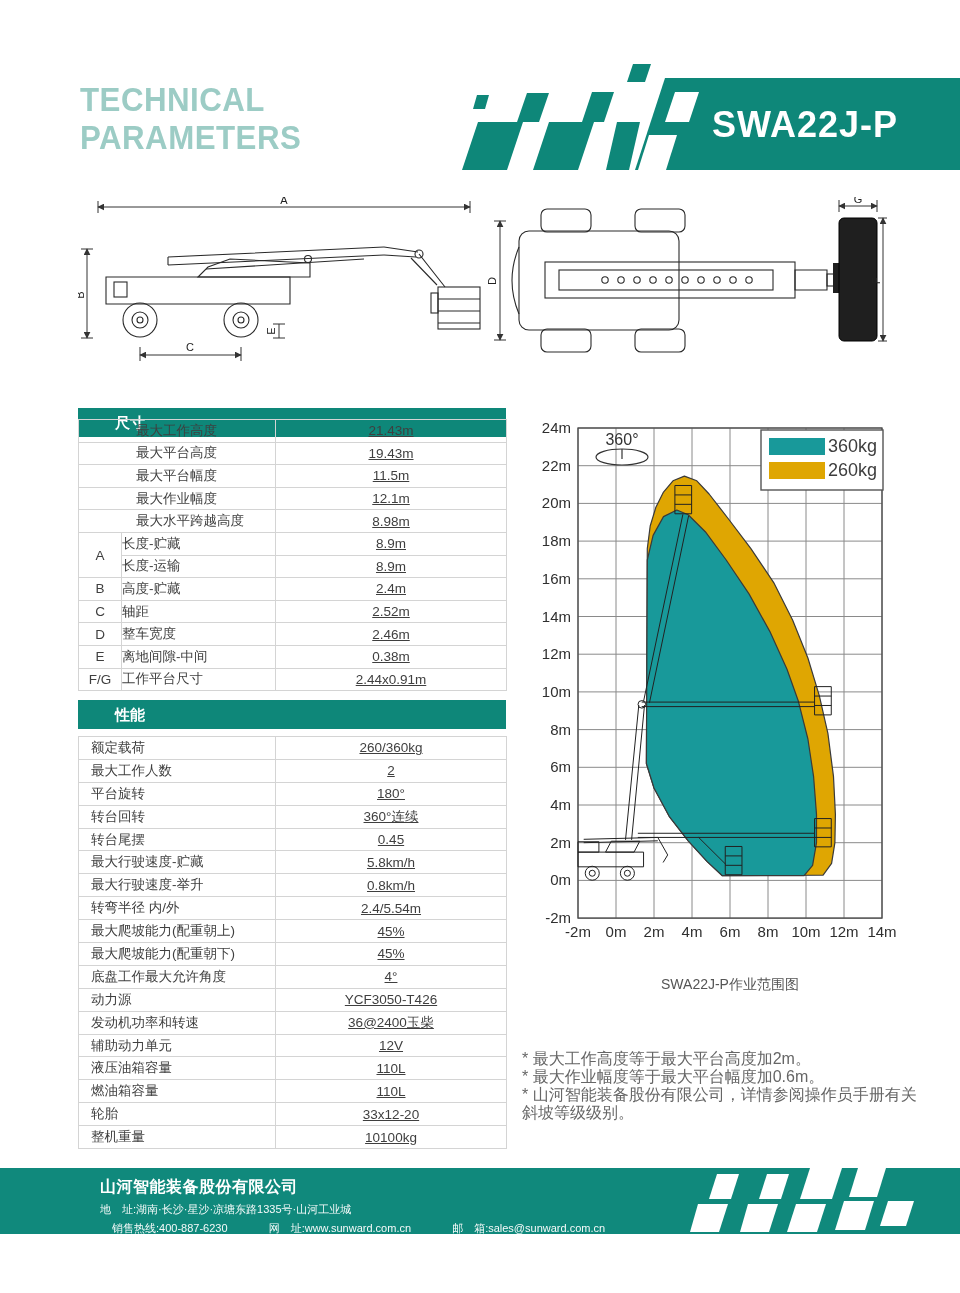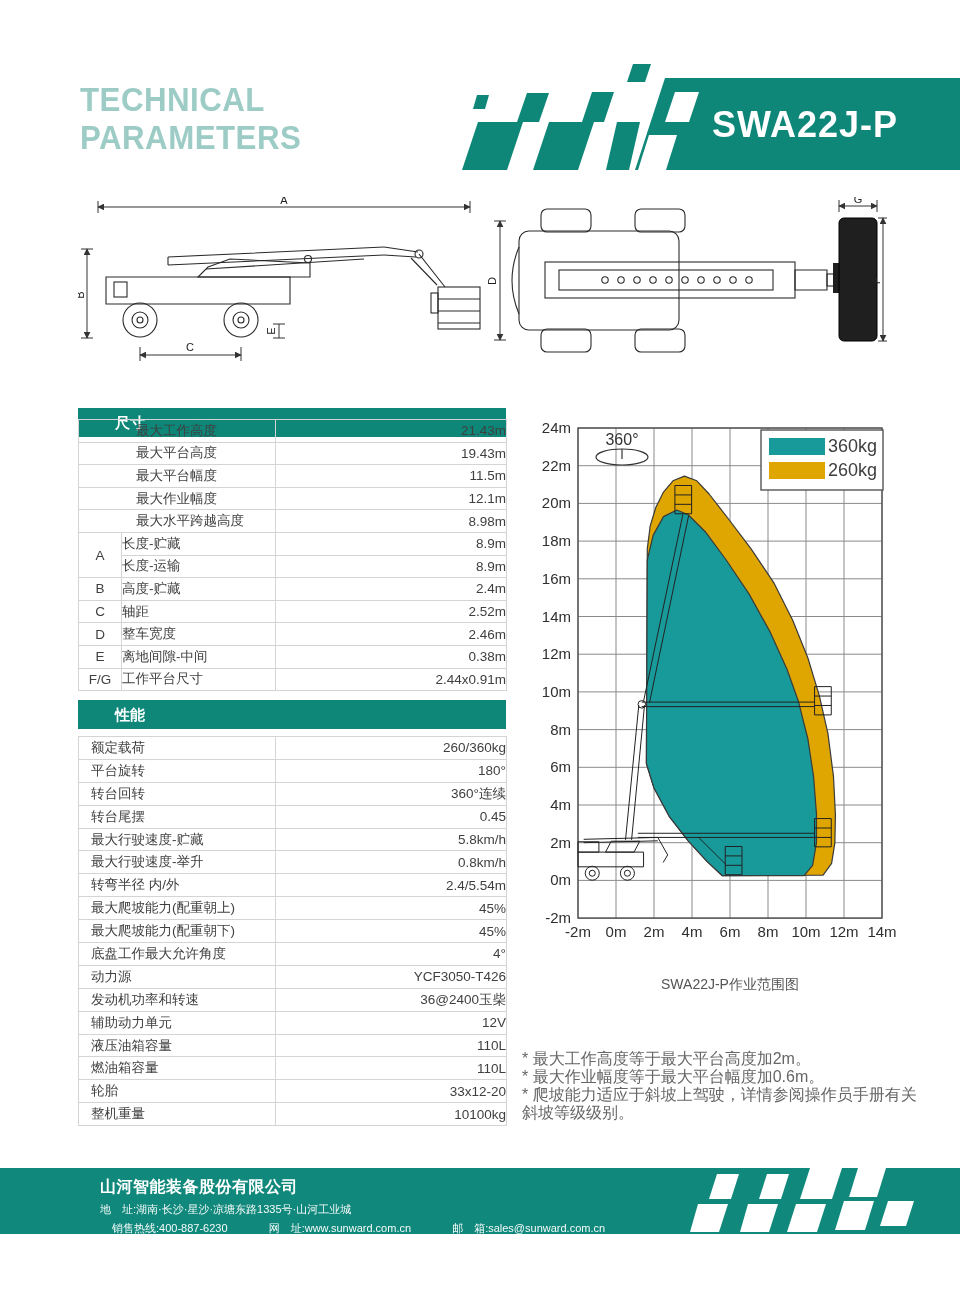--- a/index.html
+++ b/index.html
@@ -33,21 +33,21 @@
              table-layout:fixed;font-size:13.5px;color:#3f3f3f;}
   #dims-table{top:419px;}
   #perf-table{top:736px;border-radius:21px;}
   table.spec td{border:1px solid #d4d4d4;padding:0;}
   #dims-table td{height:21.6px;}
   #perf-table td{height:21.9px;}
   td.key{width:43px;text-align:center;}
   td.lbl{padding-left:14px;}
   td.lbl.merged{padding-left:57px;}
   td.lbl.plain{padding-left:12px;}
-  td.val{width:231px;text-align:right;}
+  td.val{width:231px;text-align:center;text-decoration:underline;}
 
   
   .chart-svg{position:absolute;left:515px;top:413px;}
   .chart-caption{position:absolute;left:515px;top:976px;width:430px;text-align:center;
                  font-size:14px;color:#555;}
   .notes{position:absolute;left:522px;top:1050px;width:400px;font-size:16px;color:#666;
          line-height:18px;}
 
   
   .footer{position:absolute;left:0;top:1168px;width:960px;height:66px;background:#10897C;
@@ -246,20 +246,24 @@
     <colgroup>
         <col style="width:197px">
         <col style="width:231px">
       </colgroup>
     <tbody>
         <tr>
           <td class="lbl plain">额定载荷</td>
           <td class="val">260/360kg</td>
         </tr>
         <tr>
+          <td class="lbl plain">最大工作人数</td>
+          <td class="val">2</td>
+        </tr>
+        <tr>
           <td class="lbl plain">平台旋转</td>
           <td class="val">180°</td>
         </tr>
         <tr>
           <td class="lbl plain">转台回转</td>
           <td class="val">360°连续</td>
         </tr>
         <tr>
           <td class="lbl plain">转台尾摆</td>
           <td class="val">0.45</td>
@@ -409,21 +413,21 @@
         <text x="313" y="39" font-size="18" fill="#3d3d3d">360kg</text>
         <rect x="254" y="49" width="56" height="17" fill="#DFA602"></rect>
         <text x="313" y="63" font-size="18" fill="#3d3d3d">260kg</text>
       </g>
     </svg>
   <div class="chart-caption">SWA22J-P作业范围图</div>
 
   <div class="notes">
     <div>* 最大工作高度等于最大平台高度加2m。</div>
     <div>* 最大作业幅度等于最大平台幅度加0.6m。</div>
-    <div>* 爬坡能力适应于斜坡上驾驶，详情参阅操作员手册有关斜坡等级级别。</div>
+    <div>* 山河智能装备股份有限公司，详情参阅操作员手册有关斜坡等级级别。</div>
   </div>
 
   <div class="footer">
     <div class="company">山河智能装备股份有限公司</div>
     <div class="fline">地　址:湖南·长沙·星沙·凉塘东路1335号·山河工业城</div>
     <div class="fline">
       <span>销售热线:400-887-6230</span>
       <span>网　址:www.sunward.com.cn</span>
       <span>邮　箱:sales@sunward.com.cn</span>
     </div>

